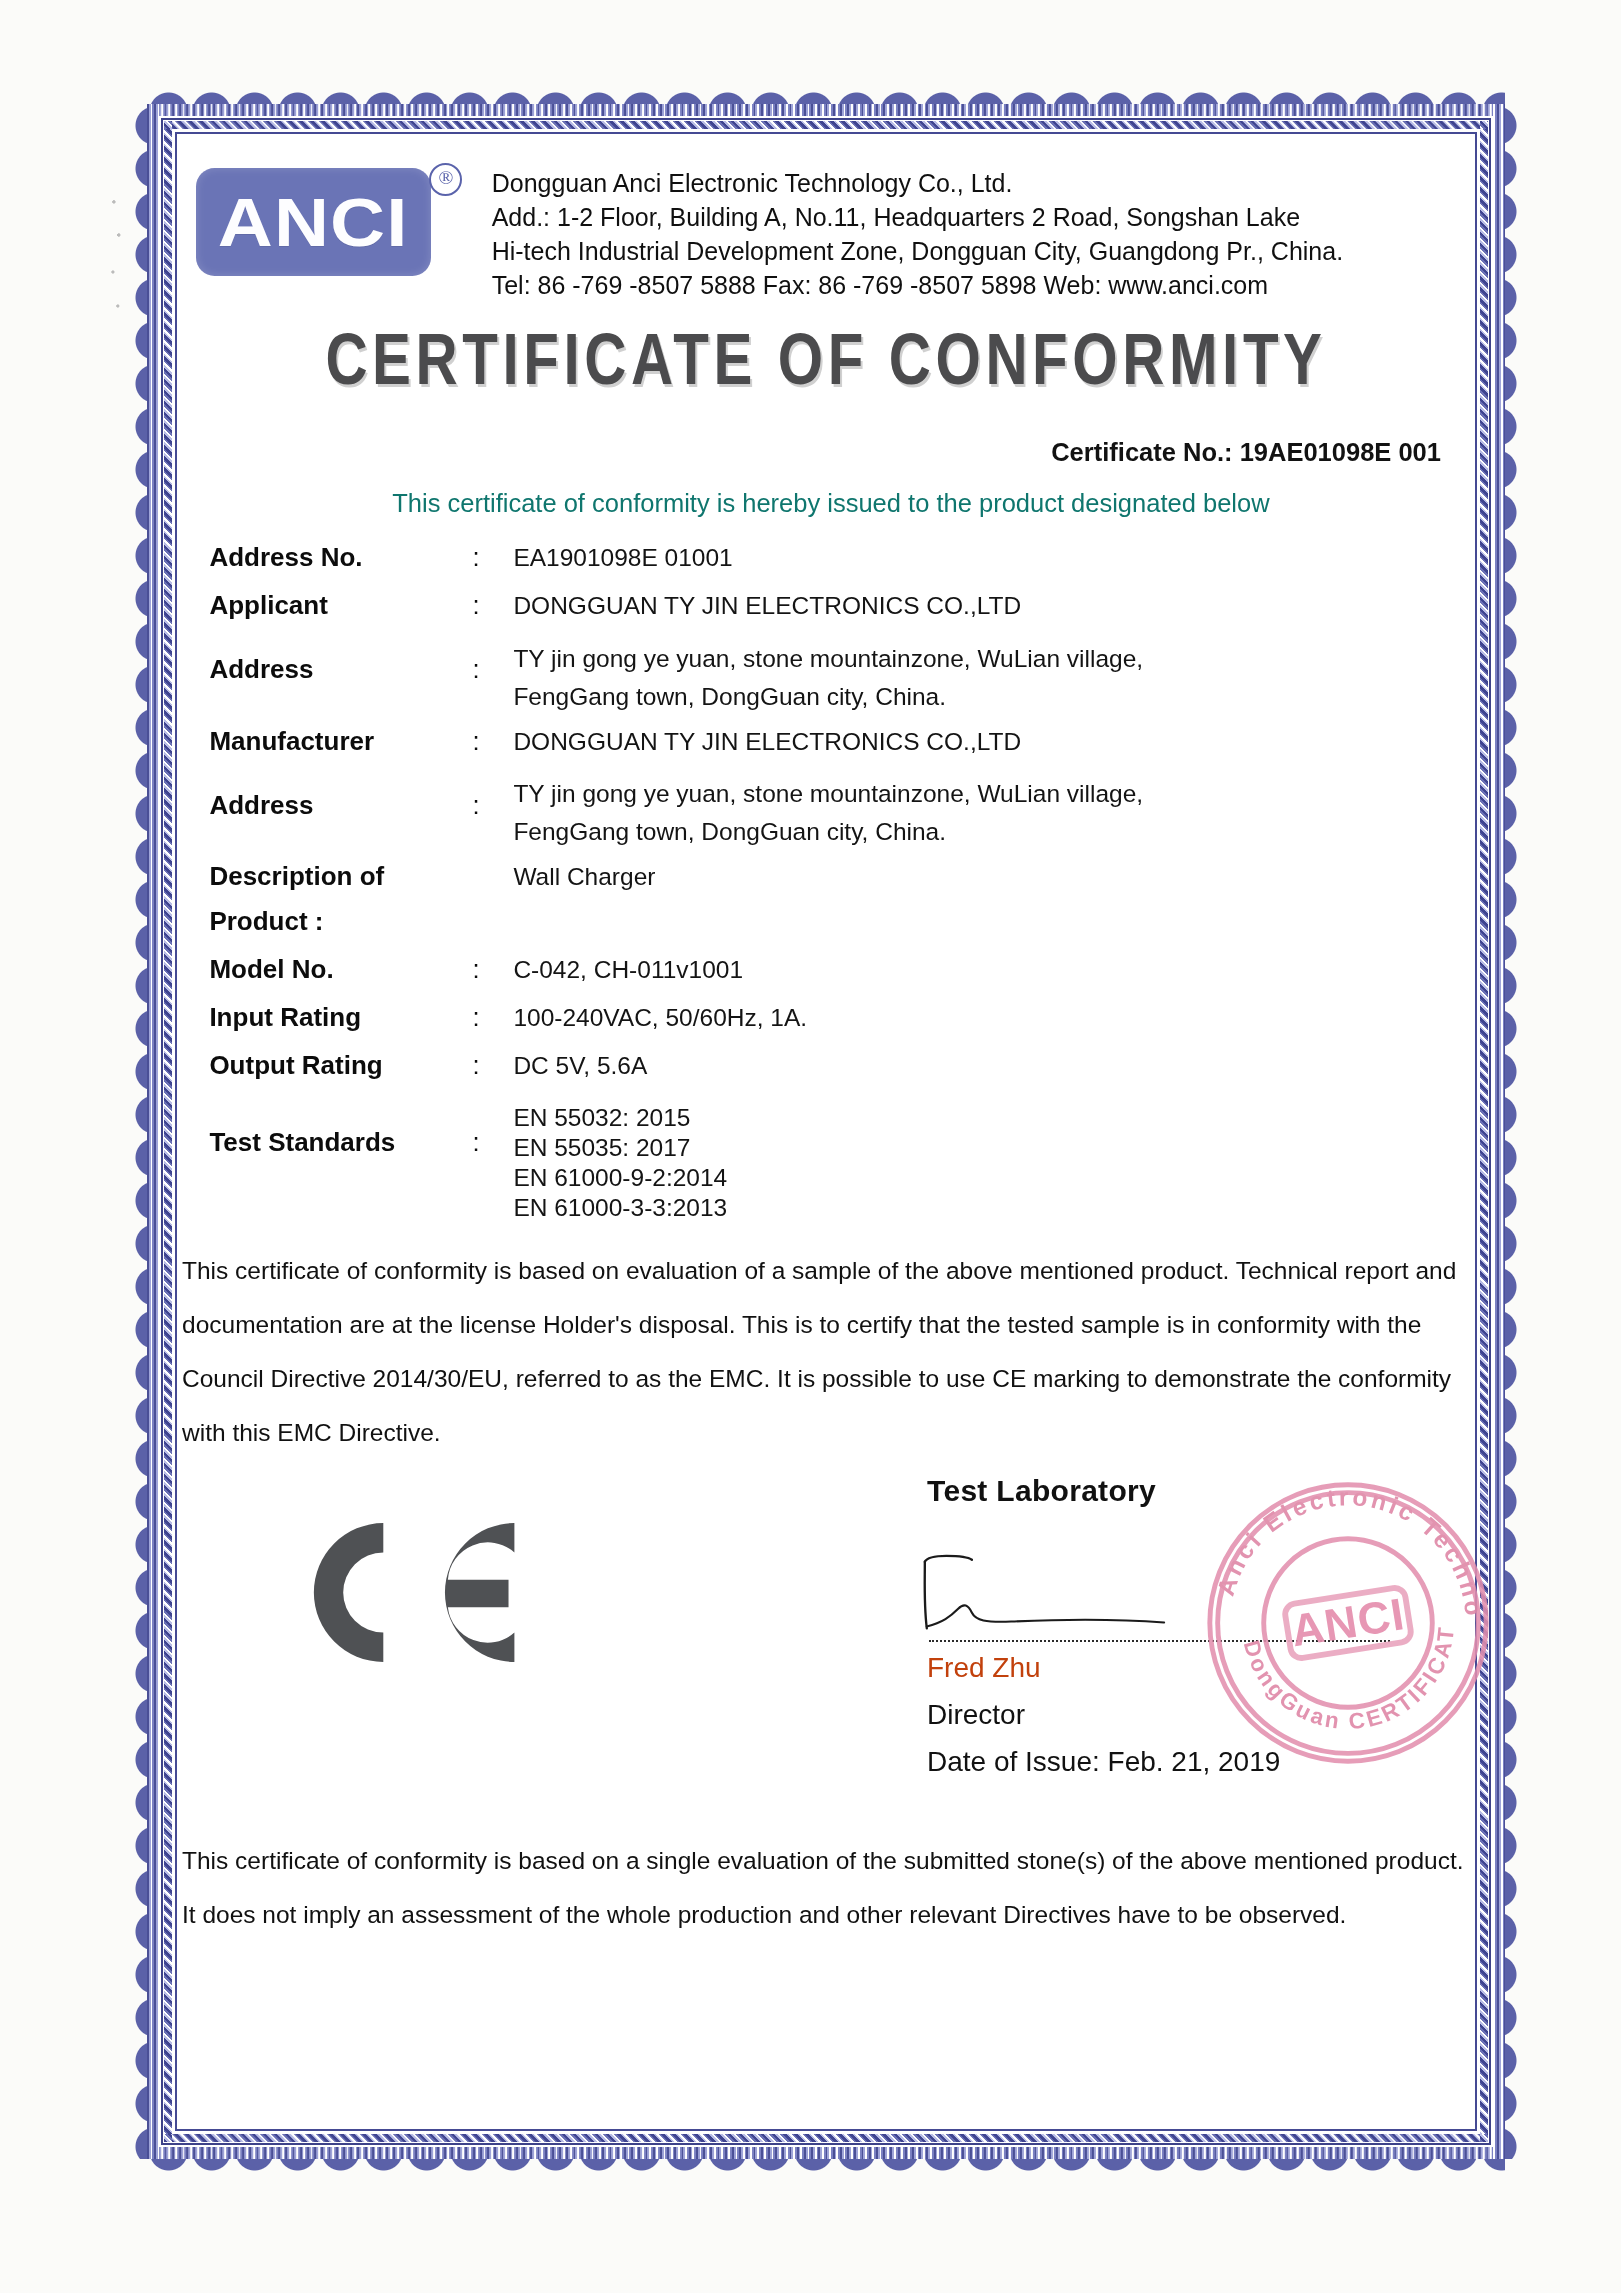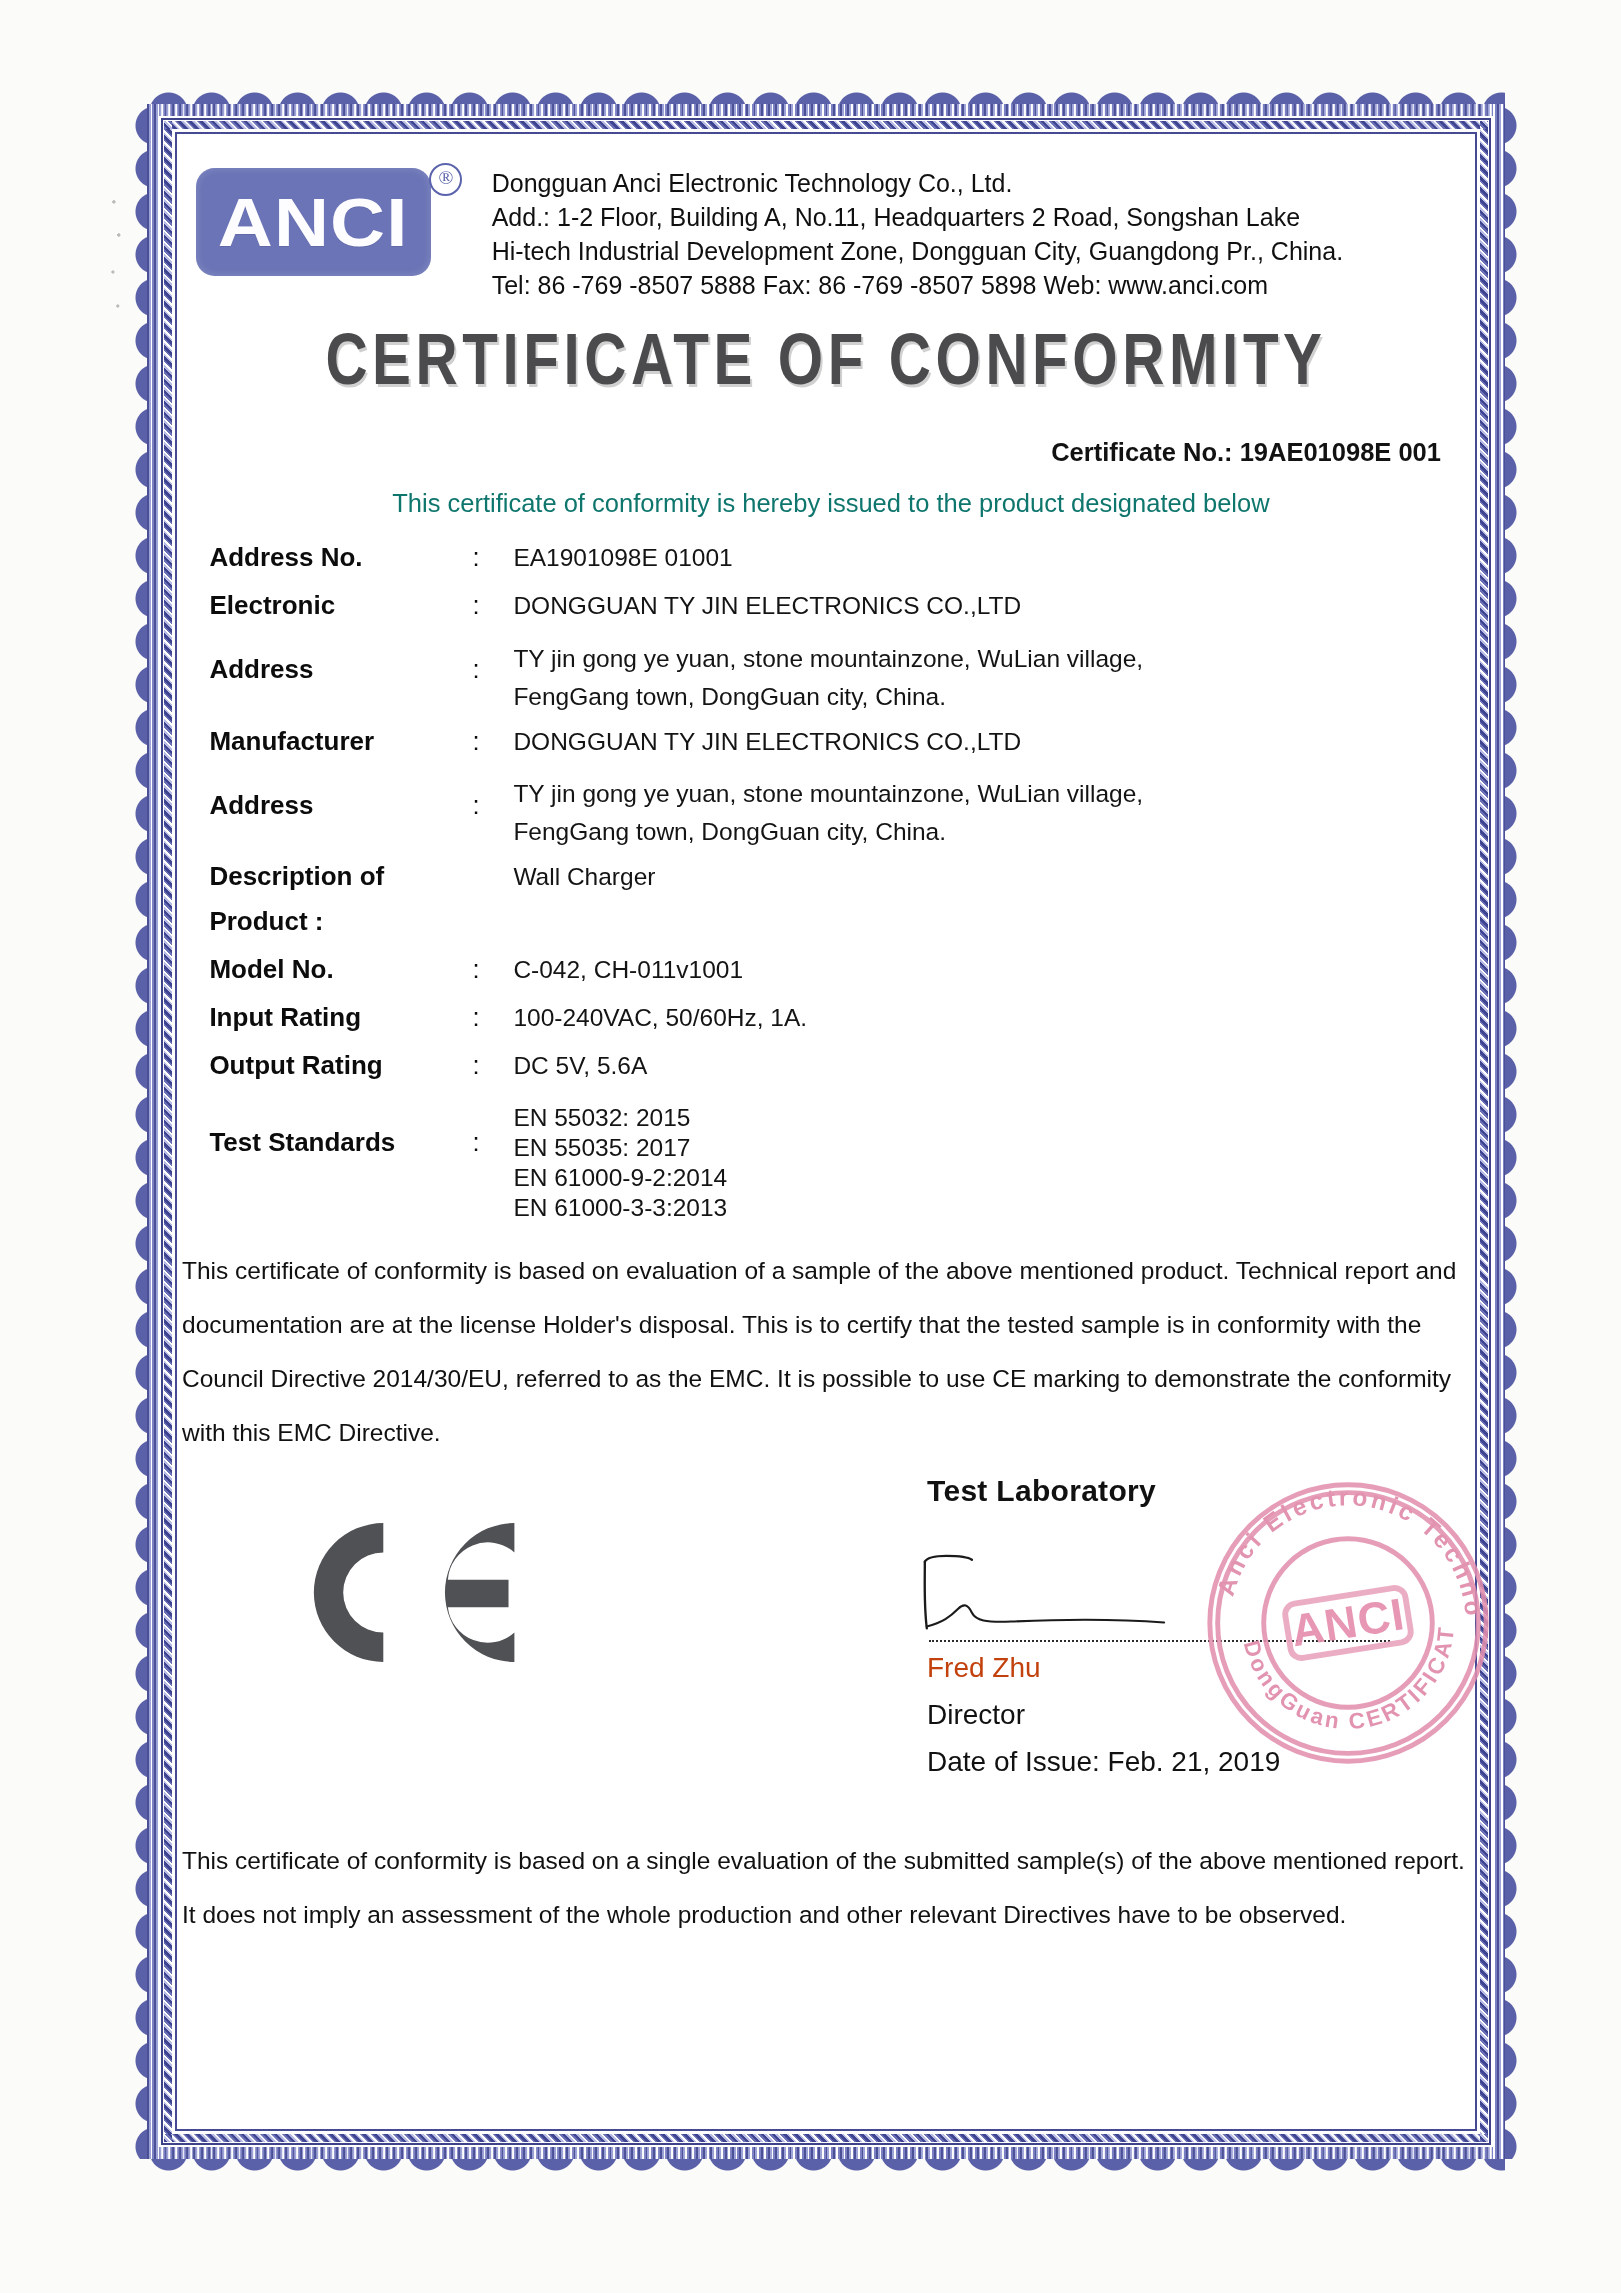--- a/index.html
+++ b/index.html
@@ -228,21 +228,21 @@
 
       <div class="row">
         <div class="lbl">Address No.</div>
         <div class="colon">:</div>
         <div class="val">
             <span class="ln">EA1901098E 01001</span>
           </div>
       </div>
 
       <div class="row">
-        <div class="lbl">Electronic</div>
+        <div class="lbl">Applicant</div>
         <div class="colon">:</div>
         <div class="val">
             <span class="ln">DONGGUAN TY JIN ELECTRONICS CO.,LTD</span>
           </div>
       </div>
 
       <div class="row tall">
         <div class="lbl">Address</div>
         <div class="colon">:</div>
         <div class="val">
@@ -357,17 +357,17 @@
             <textPath href="#arcBot" startOffset="6%">DongGuan      CERTIFICATE  *</textPath>
           </text>
           <g transform="translate(150,150) rotate(-9)">
             <rect x="-62" y="-28" width="124" height="56" rx="11" fill="none" stroke="#eaa7bf" stroke-width="6"></rect>
             <text x="0" y="15" text-anchor="middle" font-family="'Liberation Sans', sans-serif" font-size="46" font-weight="bold" fill="#e58fae" letter-spacing="1">ANCI</text>
           </g>
         </svg>
       </div>
     </div>
 
-    <div class="bottom-para">This certificate of conformity is based on a single evaluation of the submitted sample(s) of the above mentioned report. It does not imply an assessment of the whole production and other relevant Directives have to be observed.</div>
+    <div class="bottom-para">This certificate of conformity is based on a single evaluation of the submitted stone(s) of the above mentioned product. It does not imply an assessment of the whole production and other relevant Directives have to be observed.</div>
 
   </div>
 </div>
 
 
 </body></html>

